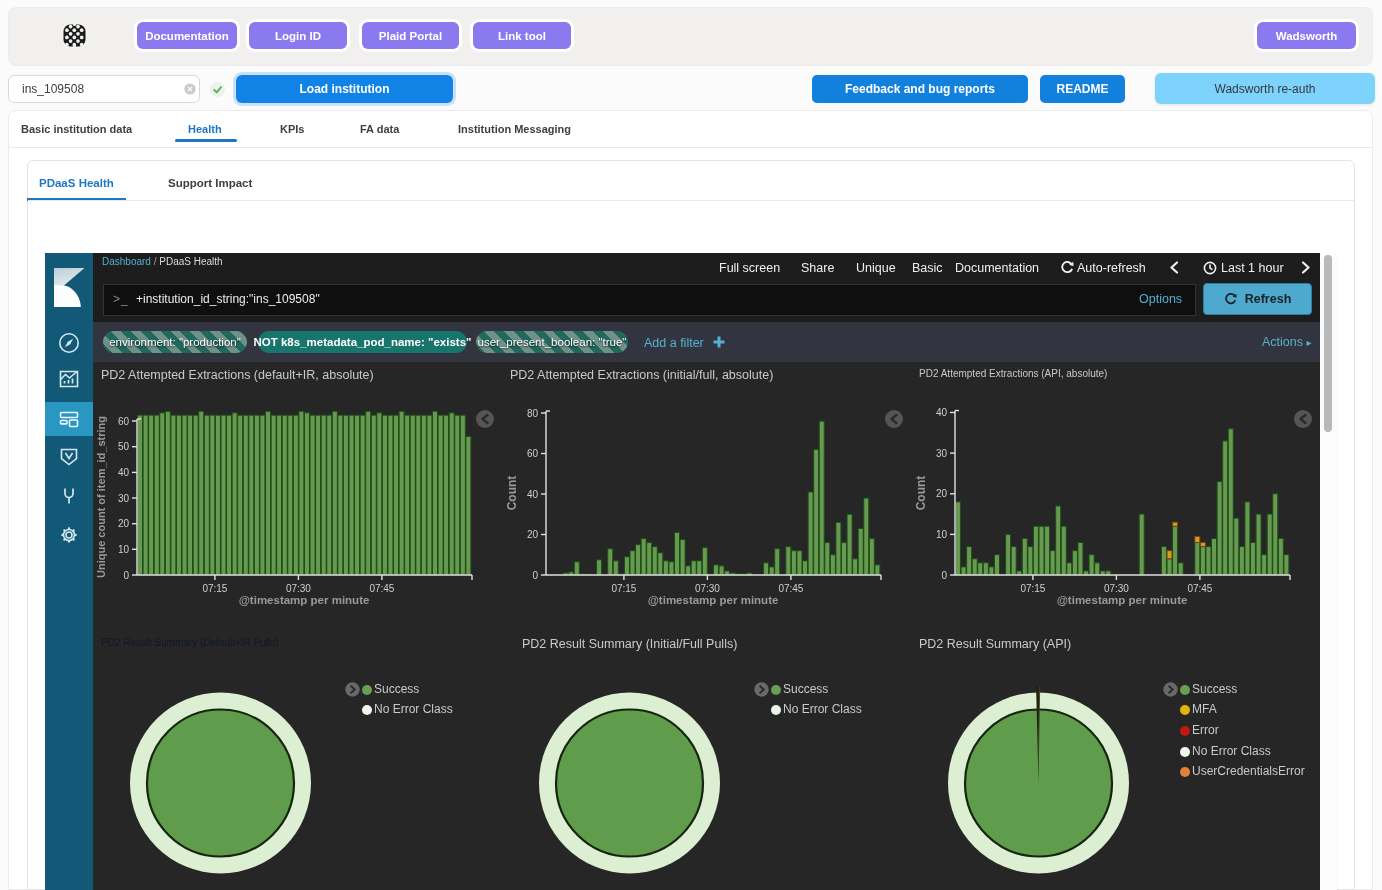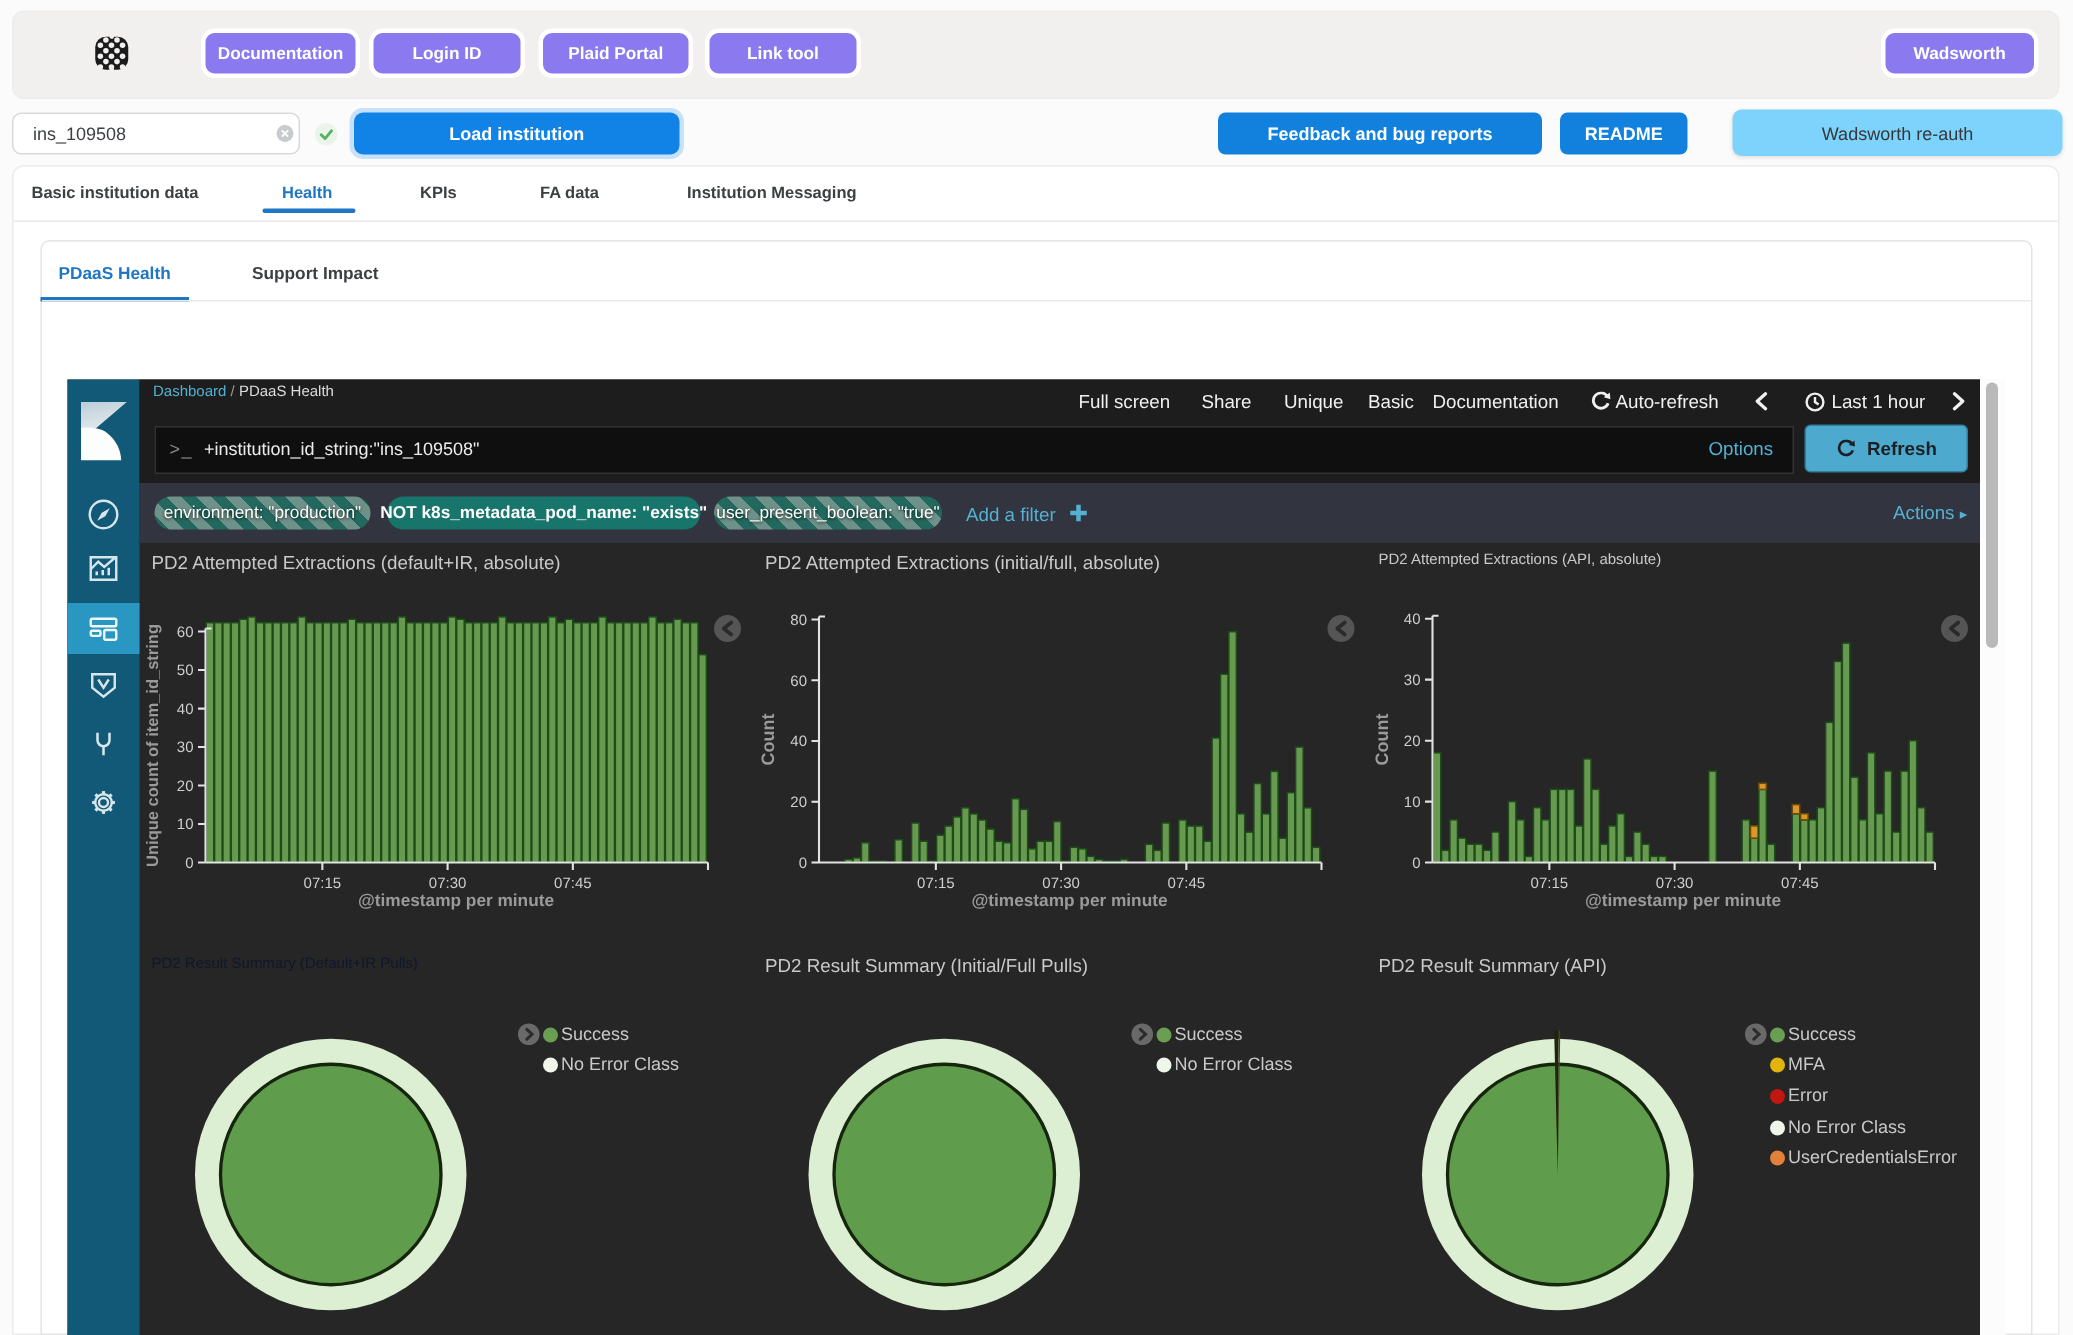--- a/index.html
+++ b/index.html
@@ -417,21 +417,21 @@
     <div style="position:absolute;left:252px;top:52.0px"><svg width="15" height="15">
         <circle cx="7.5" cy="7.5" r="7.2" fill="#696969"></circle>
         <path d="M6.2,4.2 L9.7,7.5 L6.2,10.8" stroke="#2b2b2b" stroke-width="2" fill="none" stroke-linecap="round"></path>
       </svg></div>
     <div style="position:absolute;left:269px;top:54.5px;width:10px;height:10px;border-radius:50%;background:#6a9e52"></div>
     <div style="position:absolute;left:281px;top:51.5px;font-size:12px;color:#c9c9c9;white-space:nowrap">Success</div>
     <div style="position:absolute;left:269px;top:75.2px;width:10px;height:10px;border-radius:50%;background:#eef7ea"></div>
     <div style="position:absolute;left:281px;top:72.2px;font-size:12px;color:#c9c9c9;white-space:nowrap">No Error Class</div>
   </div>
 <div class="abs" style="left:502px;top:630px;width:409px;height:260px;overflow:hidden">
-    <div style="position:absolute;left:8px;top:7px;font-size:12.5px;color:#c9c9c9">PD2 Result Summary (Initial/Full Pulls)</div>
+    <div style="position:absolute;left:20px;top:7px;font-size:12.5px;color:#c9c9c9">PD2 Result Summary (Initial/Full Pulls)</div>
     <svg width="409" height="260" style="position:absolute;left:0;top:0">
       <g transform="translate(127.5,153)">
         <circle r="90.5" fill="#ddefd2"></circle>
         <circle r="73.5" fill="#5f9c4c" stroke="#16250e" stroke-width="2.2"></circle>
       </g>
     </svg>
     <div style="position:absolute;left:252px;top:52.0px"><svg width="15" height="15">
         <circle cx="7.5" cy="7.5" r="7.2" fill="#696969"></circle>
         <path d="M6.2,4.2 L9.7,7.5 L6.2,10.8" stroke="#2b2b2b" stroke-width="2" fill="none" stroke-linecap="round"></path>
       </svg></div>

